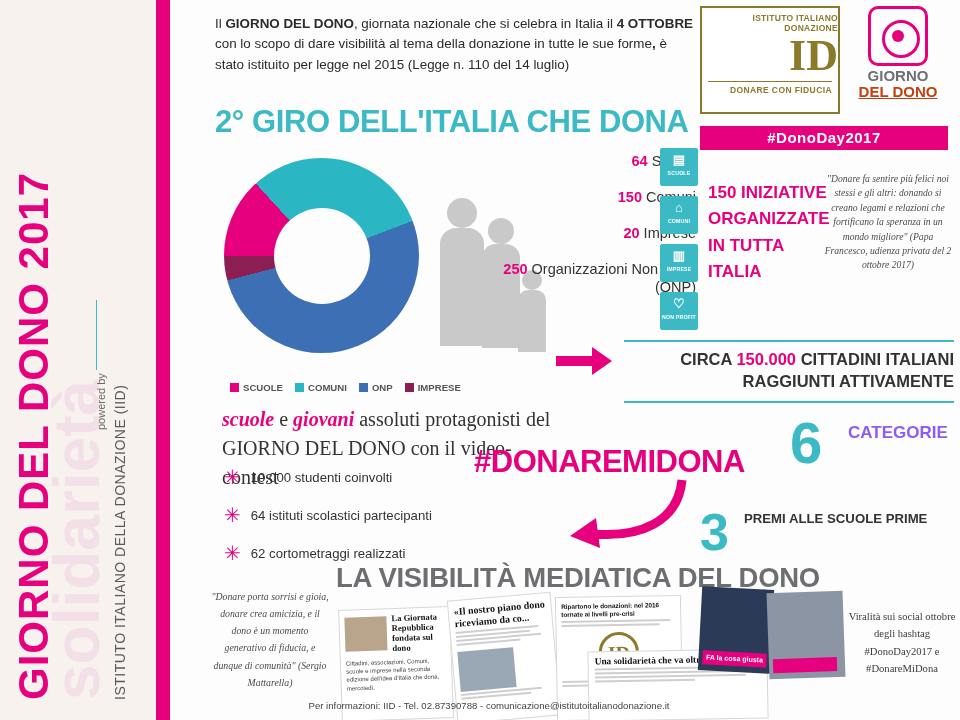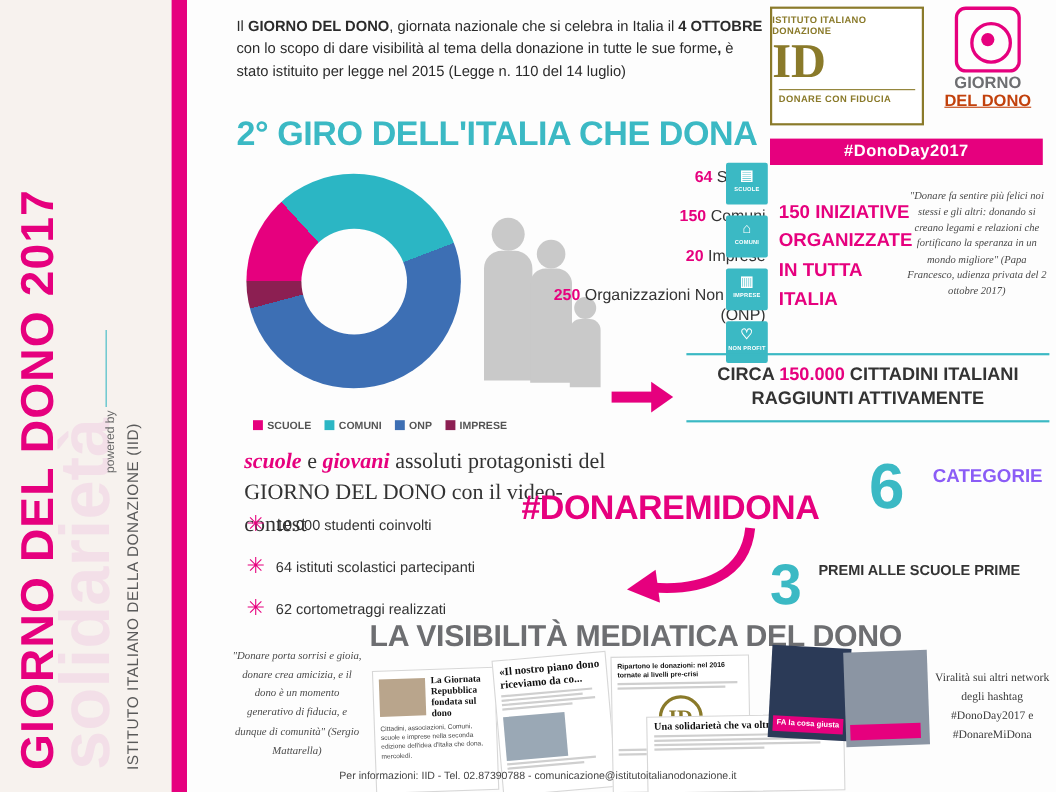--- a/index.html
+++ b/index.html
@@ -57,21 +57,21 @@
   }
   .intro b { font-weight: bold; }
 
   
   .logo-box {
     position: absolute; left: 700px; top: 6px; width: 248px; height: 120px;
   }
   .logo-iid {
     position: absolute; left: 0; top: 0; width: 140px; height: 108px;
     border: 2px solid #8a7a2a; background: #fff;
-    text-align: left; padding-top: 5px;
+    text-align: right; padding-top: 5px;
   }
   .logo-iid .ring {
     font-size: 8.5px; color: #8a7a2a; letter-spacing: .3px; font-weight: bold;
   }
   .logo-iid .id {
     font-size: 44px; font-weight: bold; color: #8a7a2a; line-height: 1.05;
     font-family: "Liberation Serif", serif;
   }
   .logo-iid .tag {
     font-size: 8.5px; color: #8a7a2a; font-weight: bold; letter-spacing: .4px;
@@ -167,24 +167,24 @@
   }
 
   
   .arrow1 { position: absolute; left: 556px; top: 344px; width: 60px; height: 34px; }
   .arrow1 .shaft { position: absolute; left: 0; top: 12px; width: 38px; height: 10px; background: #e6007e; }
   .arrow1 .head {
     position: absolute; left: 36px; top: 3px; width: 0; height: 0;
     border-left: 20px solid #e6007e; border-top: 14px solid transparent; border-bottom: 14px solid transparent;
   }
   .cittadini {
-    position: absolute; left: 624px; top: 321px; width: 330px;
+    position: absolute; left: 624px; top: 340px; width: 330px;
     font-size: 16.5px; font-weight: bold; color: #333; line-height: 1.35;
     border-top: 2px solid #3bb9c4; border-bottom: 2px solid #3bb9c4;
-    padding: 6px 0 8px; text-align: center;
+    padding: 6px 0 8px; text-align: right;
   }
   .cittadini b { color: #e6007e; }
 
   
   .scuole-line {
     position: absolute; left: 222px; top: 405px; width: 330px;
     font-size: 20px; color: #333; line-height: 1.45;
     font-family: "Liberation Serif", serif;
   }
   .scuole-line em { color: #e6007e; font-style: italic; font-weight: bold; }
@@ -421,15 +421,15 @@
       <div class="ln" style="width:60%"></div>
   </div>
 
   <div class="clip c5">
     <div class="bar">FA la cosa giusta</div>
   </div>
   <div class="clip c6">
     <div class="bar"></div>
   </div>
 
-  <div class="viral">Viralità sui altri network degli hashtag #DonoDay2017 e #DonareMiDona</div>
+  <div class="viral">Viralità sui social ottobre degli hashtag #DonoDay2017 e #DonareMiDona</div>
   <div class="footer">Per informazioni: IID - Tel. 02.87390788 - comunicazione@istitutoitalianodonazione.it</div>
 </div>
 
 </body></html>

